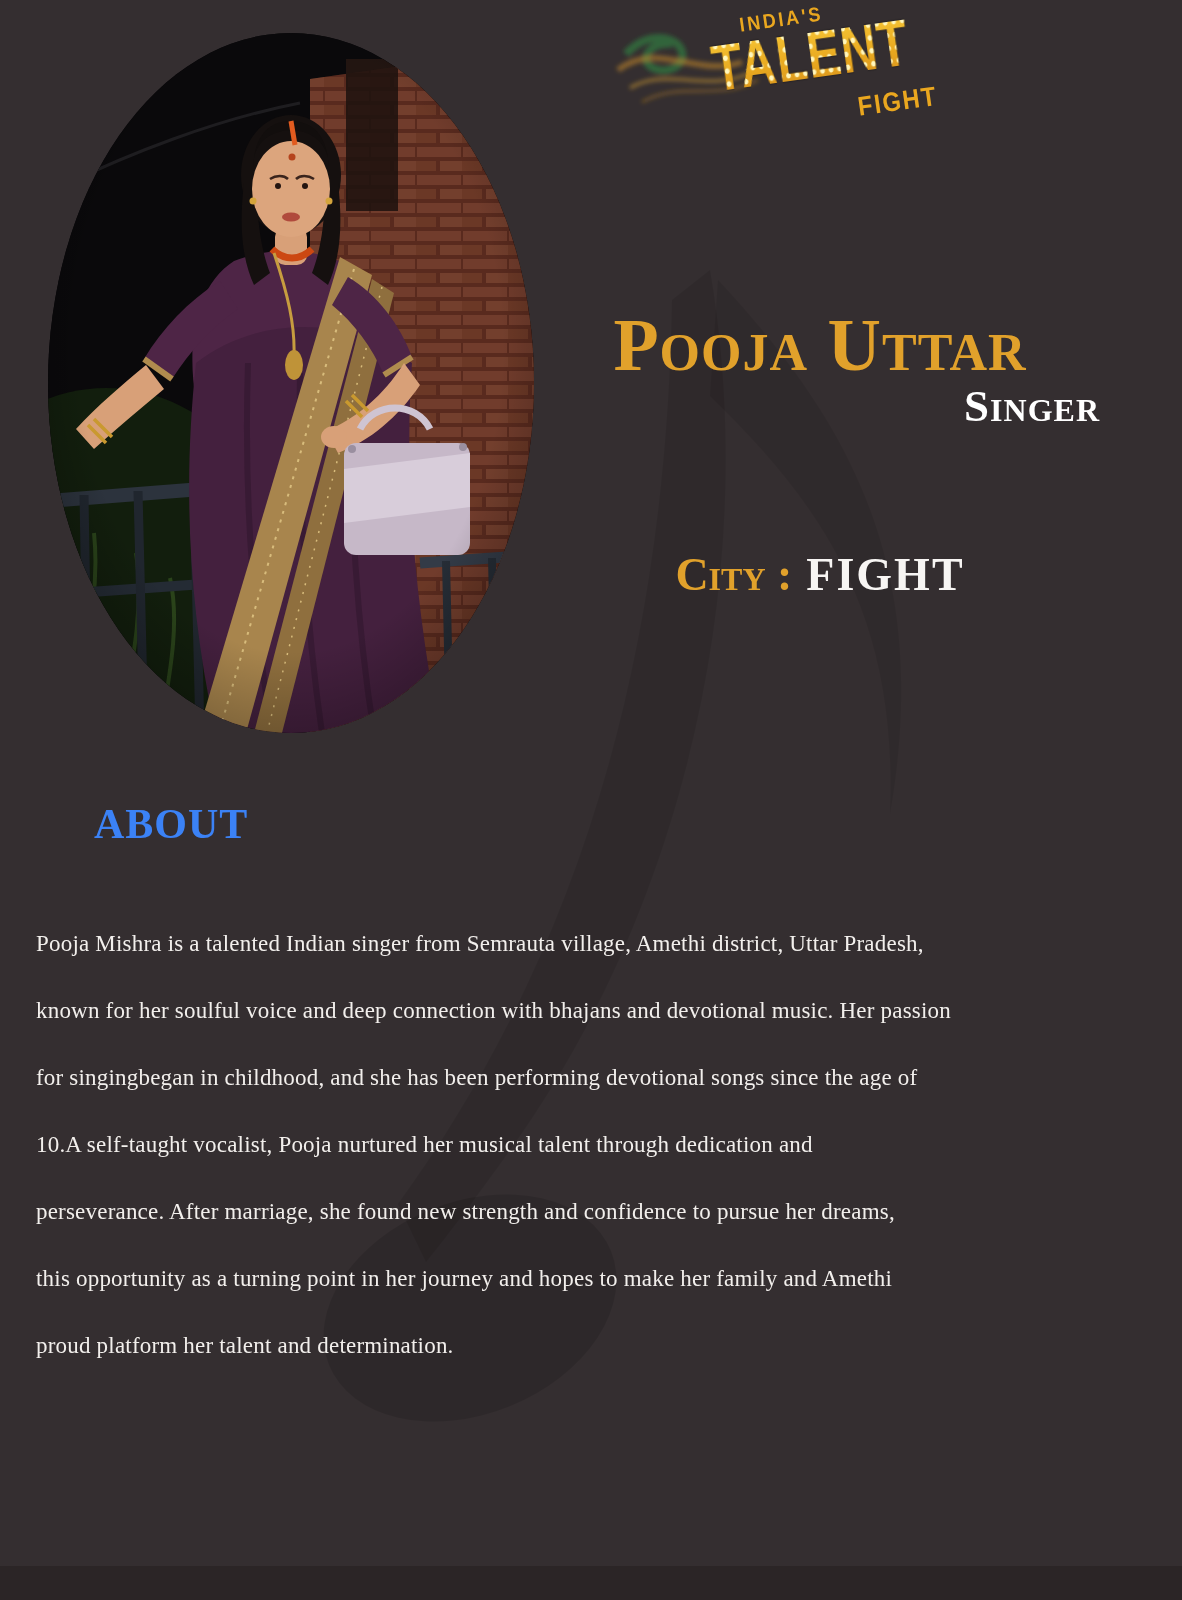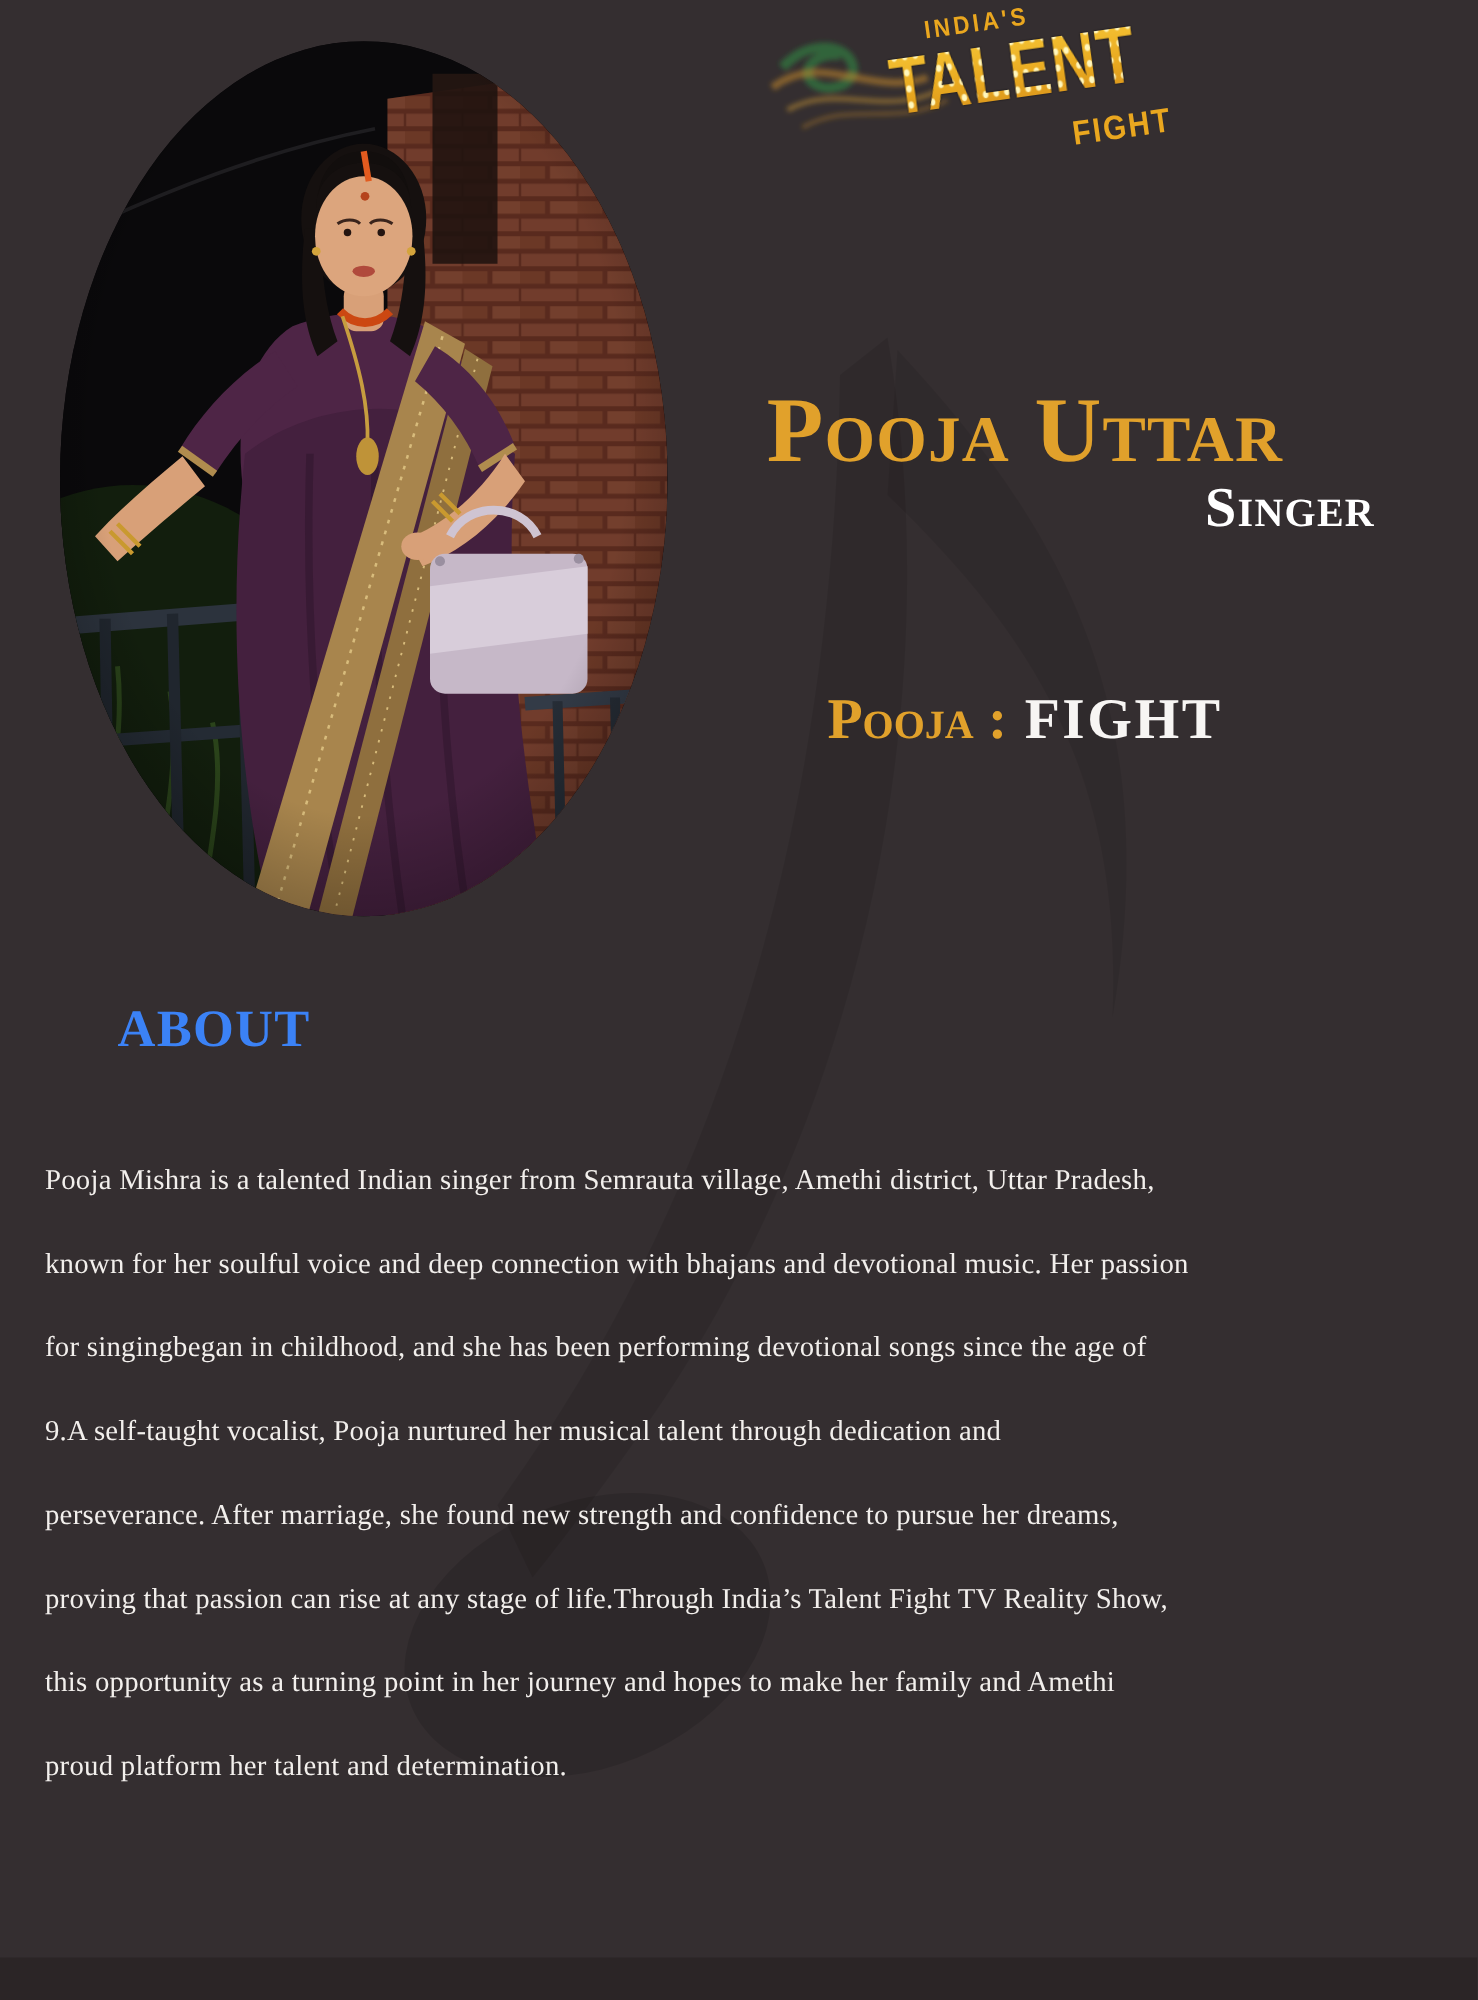--- a/index.html
+++ b/index.html
@@ -189,29 +189,28 @@
         </defs>
     </svg>
     <div class="logo-top">INDIA'S</div>
     <div class="logo-main">TALENT</div>
     <div class="logo-bottom">FIGHT</div>
   </div>
 
   <div class="name">Pooja Uttar</div>
   <div class="role">Singer</div>
   <div class="city">
-    <span class="city-label">Pooja :</span><span class="city-value">FIGHT</span>
+    <span class="city-label">City :</span><span class="city-value">FIGHT</span>
   </div>
 
   <div class="about-heading">ABOUT</div>
   <div class="about-text">
       <div class="line">Pooja Mishra is a talented Indian singer from Semrauta village, Amethi district, Uttar Pradesh,</div>
       <div class="line">known for her soulful voice and deep connection with bhajans and devotional music. Her passion</div>
       <div class="line">for singingbegan in childhood, and she has been performing devotional songs since the age of</div>
-      <div class="line">9.A self-taught vocalist, Pooja nurtured her musical talent through dedication and</div>
+      <div class="line">10.A self-taught vocalist, Pooja nurtured her musical talent through dedication and</div>
       <div class="line">perseverance. After marriage, she found new strength and confidence to pursue her dreams,</div>
-      <div class="line">proving that passion can rise at any stage of life.Through India’s Talent Fight TV Reality Show,</div>
       <div class="line">this opportunity as a turning point in her journey and hopes to make her family and Amethi</div>
       <div class="line">proud platform her talent and determination.</div>
     </div>
 
   <div class="footer"></div>
 </div>
 
 </body></html>

